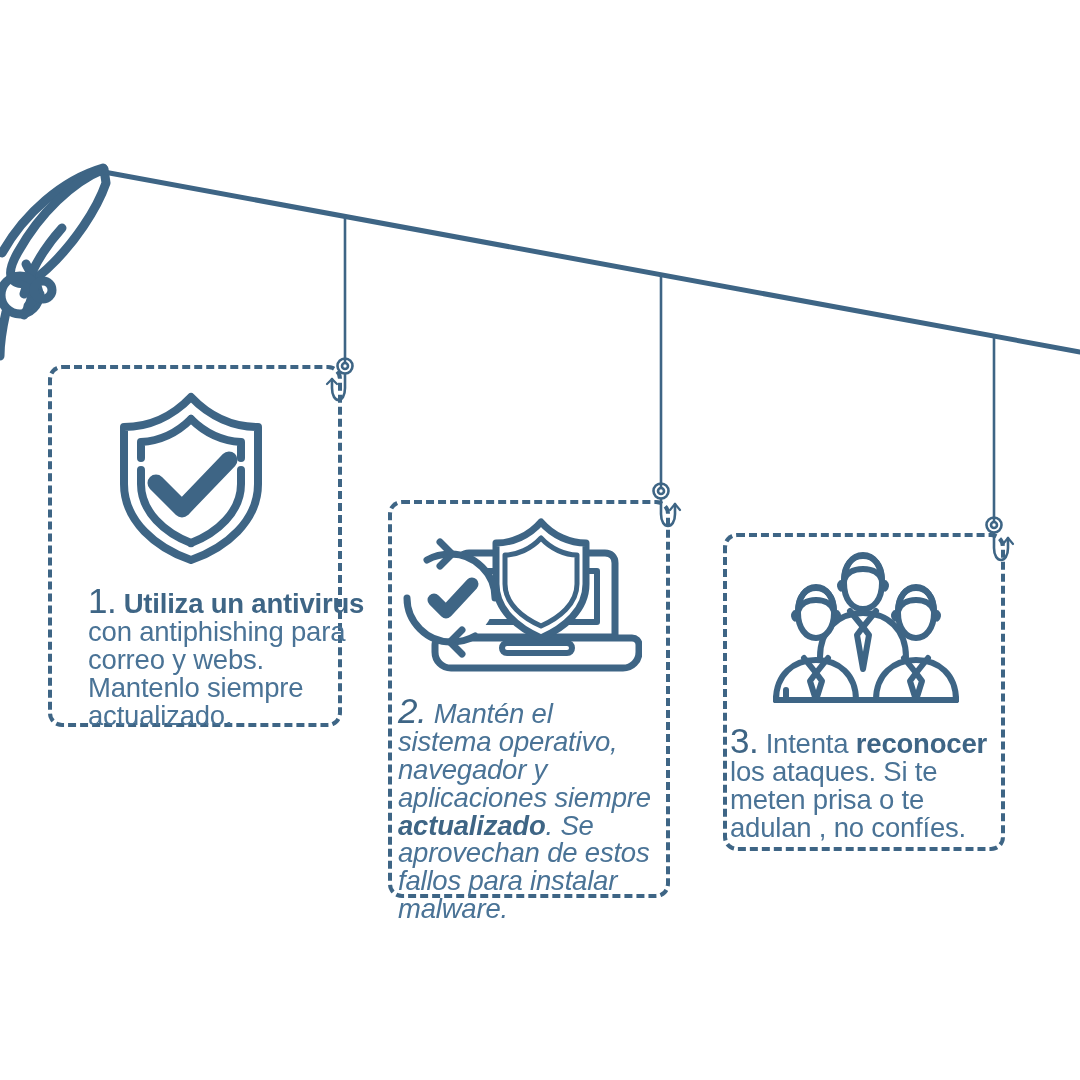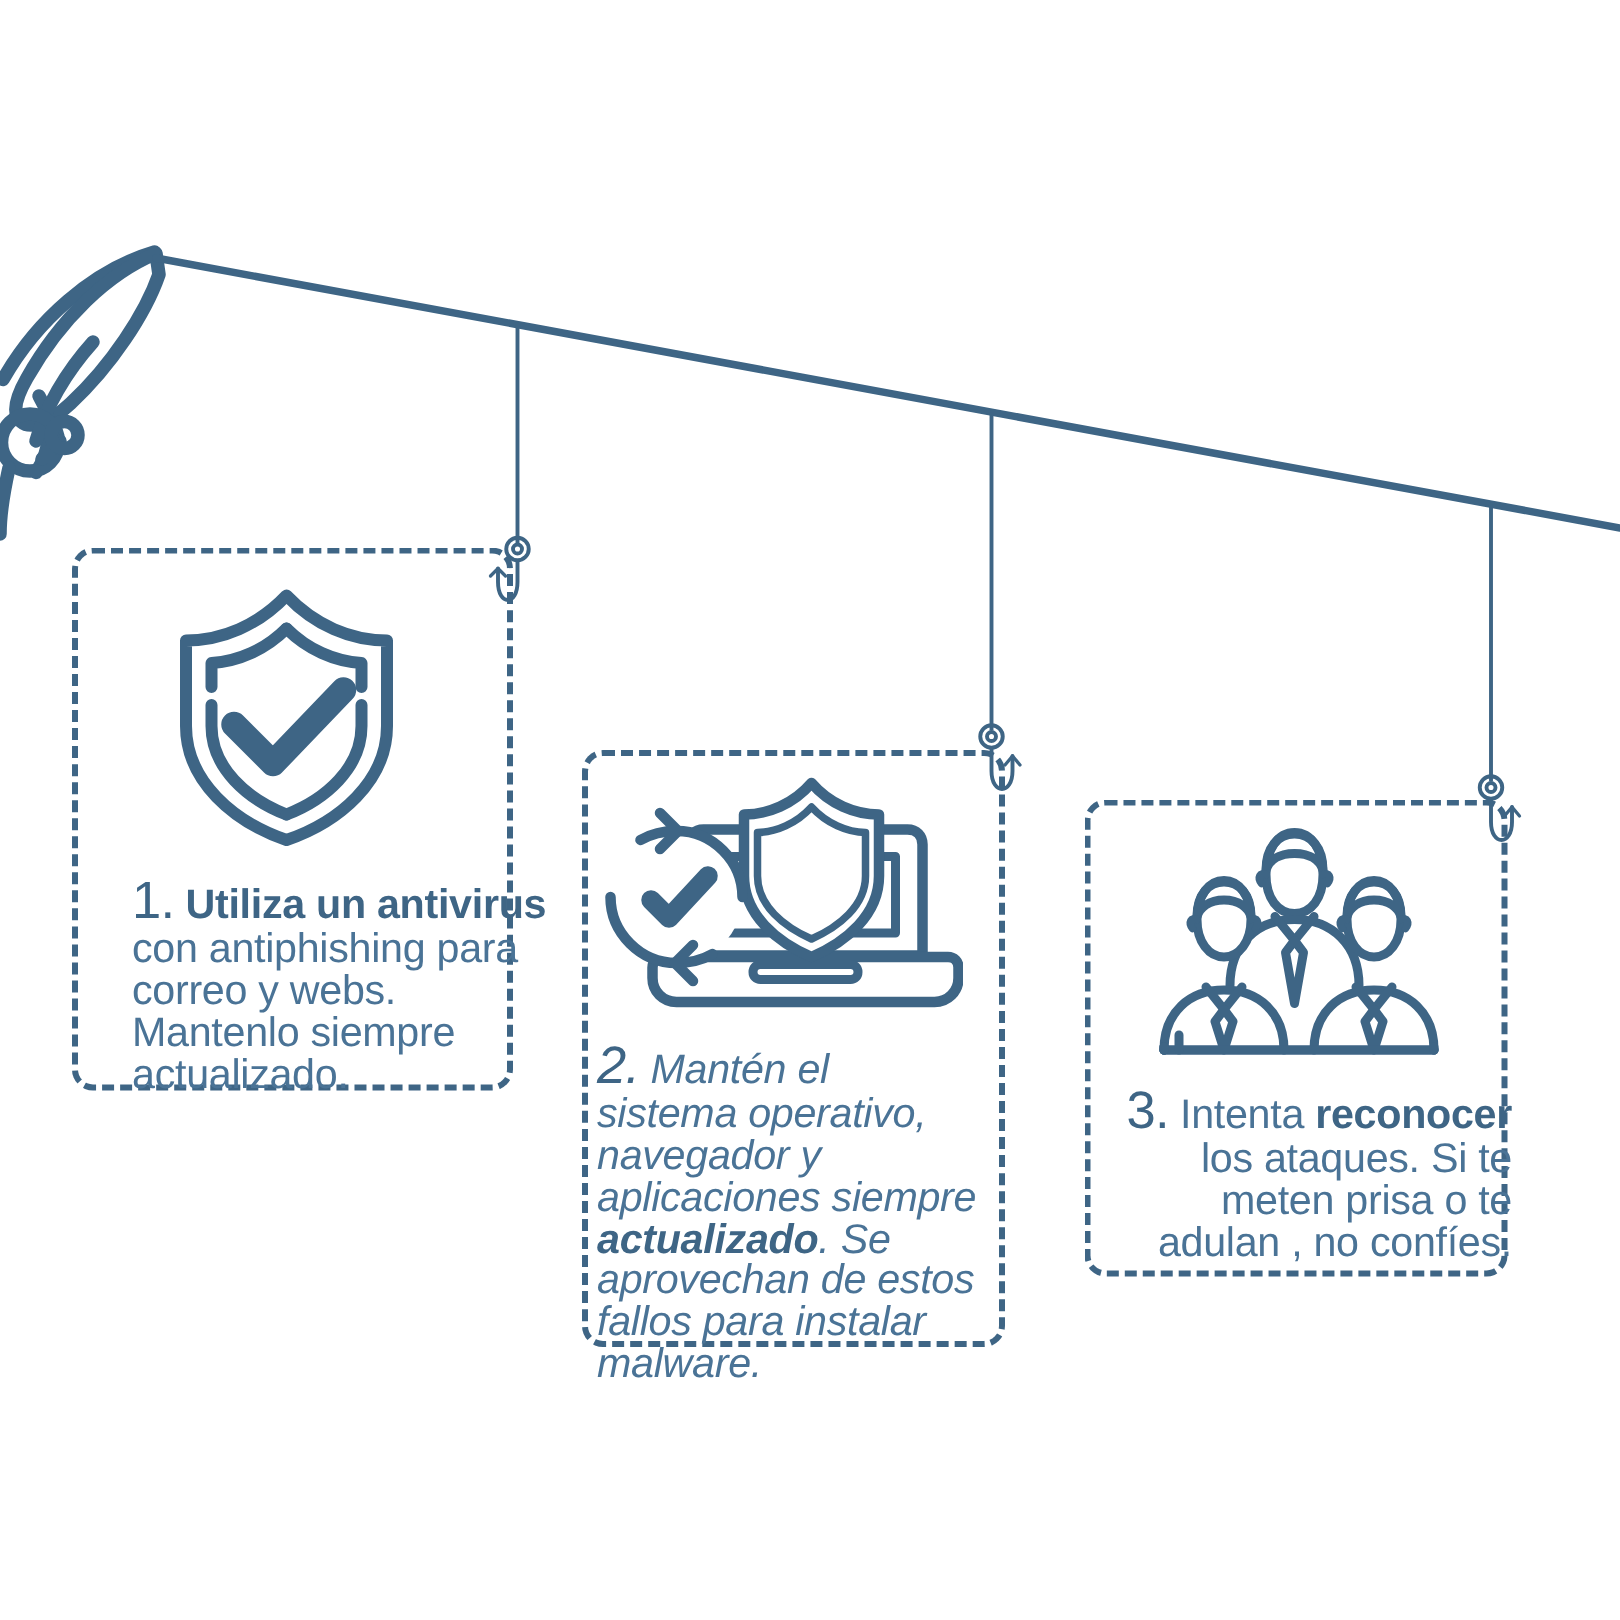--- a/index.html
+++ b/index.html
@@ -54,21 +54,21 @@
     font-weight: 400;
     color: #3e6585;
     letter-spacing: -0.5px;
   }
   .card-text b {
     font-weight: 700;
     color: #3e6585;
   }
   #text1 { left: 56px;  top: 583px; width: 290px; margin-left: 32px; }
   #text2 { left: 398px; top: 693px; width: 278px; font-style: italic; }
-  #text3 { left: 730px; top: 723px; width: 278px; text-align: right; }
+  #text3 { left: 730px; top: 723px; width: 278px; }
 </style>
 </head>
 <body>
 
 <div id="stage">
 
   <svg class="layer" viewBox="0 0 1080 1080" xmlns="http://www.w3.org/2000/svg">
 
     <g fill="none" stroke="#3e6585" stroke-width="9" stroke-linecap="round" stroke-linejoin="round">
 

